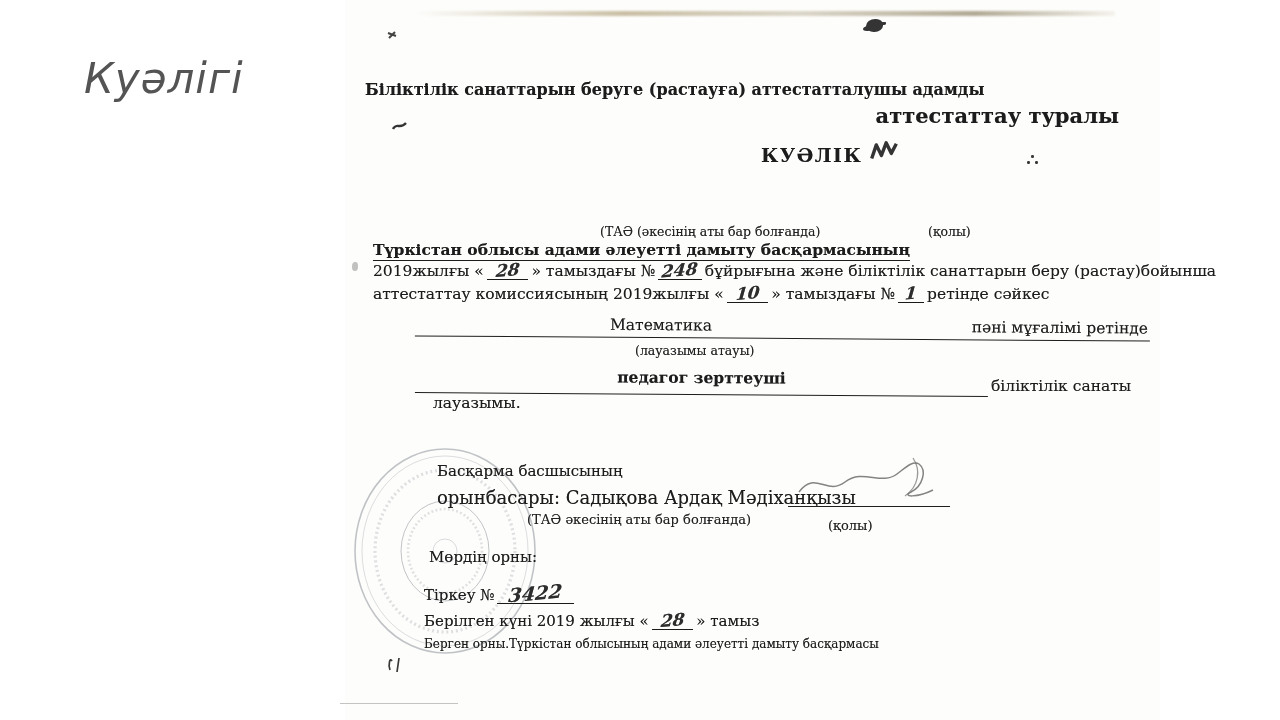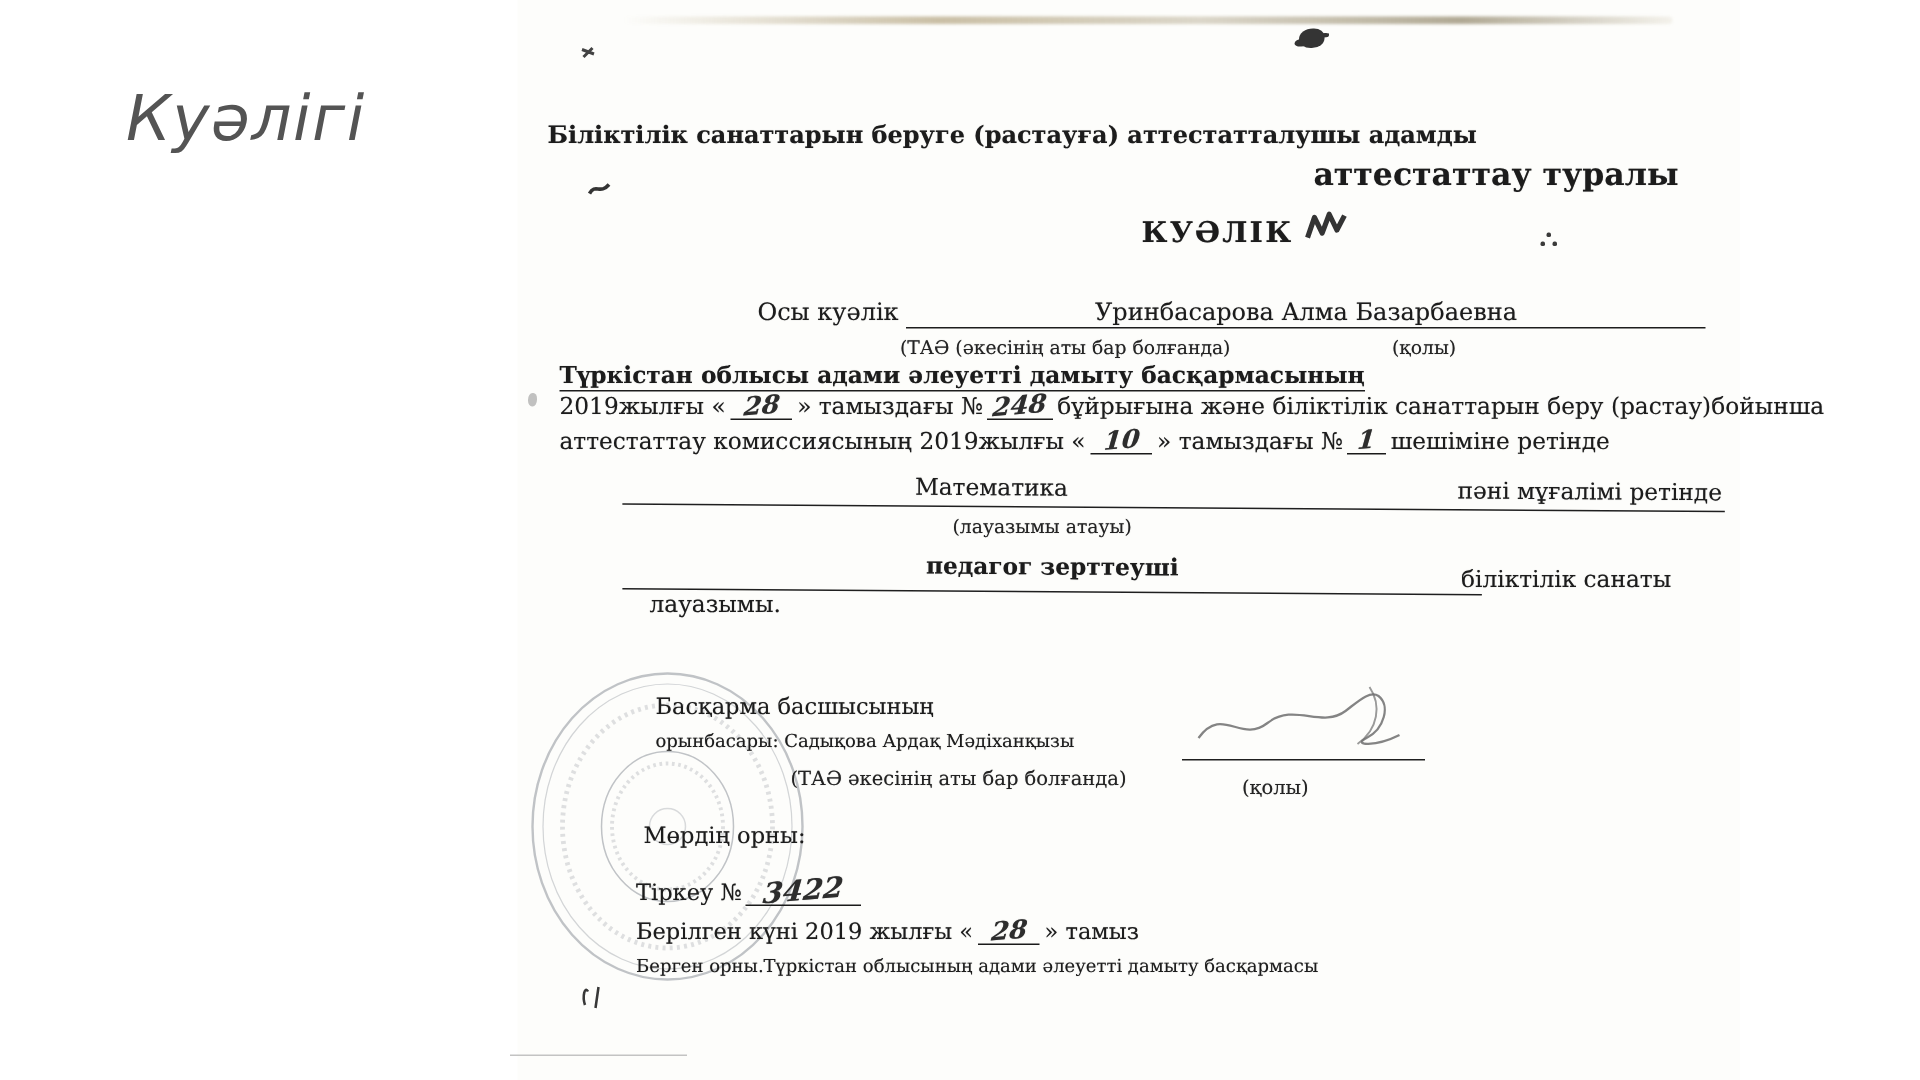--- a/index.html
+++ b/index.html
@@ -74,50 +74,46 @@
       <ellipse cx="96" cy="108" rx="44" ry="50" stroke-width="1"></ellipse>
       <ellipse cx="96" cy="108" rx="37" ry="42" stroke-width="2.6" stroke-dasharray="1.8 2.4" opacity=".5"></ellipse>
       <circle cx="96" cy="108" r="12" stroke-width="1" opacity=".6"></circle>
     </g>
   </svg>
 
   <div class="l b" style="left:20px;top:80px;width:754px;font-size:16px;white-space:normal">Біліктілік санаттарын беруге (растауға) аттестатталушы адамды</div>
   <div class="l b" style="left:20px;top:103px;width:754px;text-align:right;font-size:21px">аттестаттау туралы</div>
   <div class="l b" style="left:416px;top:144px;font-size:19px;letter-spacing:1.5px">КУӘЛІК</div>
 
-  <div class="l" style="left:160px;top:198px;font-size:16px">
-    <span>Осы  куәлік</span>
-    <span class="fill" style="width:533px;font-size:16px">Уринбасарова Алма  Базарбаевна</span>
-  </div>
   <div class="l small" style="left:255px;top:224px">(ТАӘ (әкесінің аты бар болғанда)</div>
   <div class="l small" style="left:583px;top:224px">(қолы)</div>
 
   <div class="l b" style="left:28px;top:240px;font-size:15.5px;border-bottom:1.7px solid #1d1d1d;padding-bottom:1px">Түркістан облысы адами әлеуетті дамыту басқармасының</div>
 
   <div class="l" style="left:28px;top:262px">
     <span>2019жылғы «</span><span class="hwu"><span class="hw">28</span></span><span>» тамыздағы №</span><span class="hwu" style="padding:0 4px 1px"><span class="hw">248</span></span><span>бұйрығына және біліктілік санаттарын беру (растау)бойынша</span>
   </div>
   <div class="l" style="left:28px;top:285px">
-    <span>аттестаттау комиссиясының 2019жылғы «</span><span class="hwu"><span class="hw">10</span></span><span>» тамыздағы №</span><span class="hwu" style="padding:0 7px 1px"><span class="hw">1</span></span><span>шешіміне ретінде</span>
+    <span>аттестаттау комиссиясының 2019жылғы «</span><span class="hwu"><span class="hw">10</span></span><span>» тамыздағы №</span><span class="hwu" style="padding:0 7px 1px"><span class="hw">1</span></span><span>ретінде сәйкес</span>
   </div>
 
   <div class="rule" style="left:70px;top:308px;width:735px;height:30px;transform:rotate(.4deg)">
     <span class="l" style="left:195px;bottom:2px;top:auto;position:absolute">Математика</span>
     <span class="l" style="right:2px;bottom:2px;top:auto;left:auto;position:absolute">пәні мұғалімі ретінде</span>
   </div>
   <div class="l small" style="left:290px;top:343px">(лауазымы атауы)</div>
 
   <div class="rule" style="left:70px;top:368px;width:573px;height:26px;transform:rotate(.4deg);text-align:center">
     <span class="l b" style="position:static">педагог зерттеуші</span>
   </div>
-  <div class="l" style="left:629px;top:377px">біліктілік санаты</div>
+  <div class="l" style="left:646px;top:377px">біліктілік санаты</div>
   <div class="l" style="left:88px;top:394px">лауазымы.</div>
 
   <div class="l" style="left:92px;top:462px;font-size:15px">Басқарма басшысының</div>
-  <div class="l" style="left:92px;top:487px;font-size:12px">орынбасары: Садықова Ардақ Мәдіханқызы</div>
+  <div class="l" style="left:92px;top:487px;font-size:18px">орынбасары: Садықова Ардақ Мәдіханқызы</div>
   <svg style="position:absolute;left:448px;top:452px" width="160" height="60" viewBox="0 0 160 60">
     <path d="M6 40 C 22 18, 34 44, 52 30 C 70 16, 88 34, 104 22 C 112 16, 120 8, 126 12 C 134 18, 130 34, 118 40 C 108 45, 124 46, 140 38" stroke="#6f6f6f" stroke-width="1.5" fill="none" opacity=".85"></path>
     <path d="M120 6 C 128 18, 126 34, 112 44" stroke="#6f6f6f" stroke-width="1.3" fill="none" opacity=".7"></path>
   </svg>
   <div class="rule" style="left:443px;top:505px;width:162px;height:1px;border-bottom-width:1.4px"></div>
   <div class="l small" style="left:182px;top:512px;font-size:13px">(ТАӘ әкесінің аты бар болғанда)</div>
   <div class="l small" style="left:483px;top:518px;font-size:13px">(қолы)</div>
 
   <div class="l" style="left:84px;top:548px;font-size:15px">Мөрдің орны:</div>
   <div class="l" style="left:79px;top:586px;font-size:15px">

